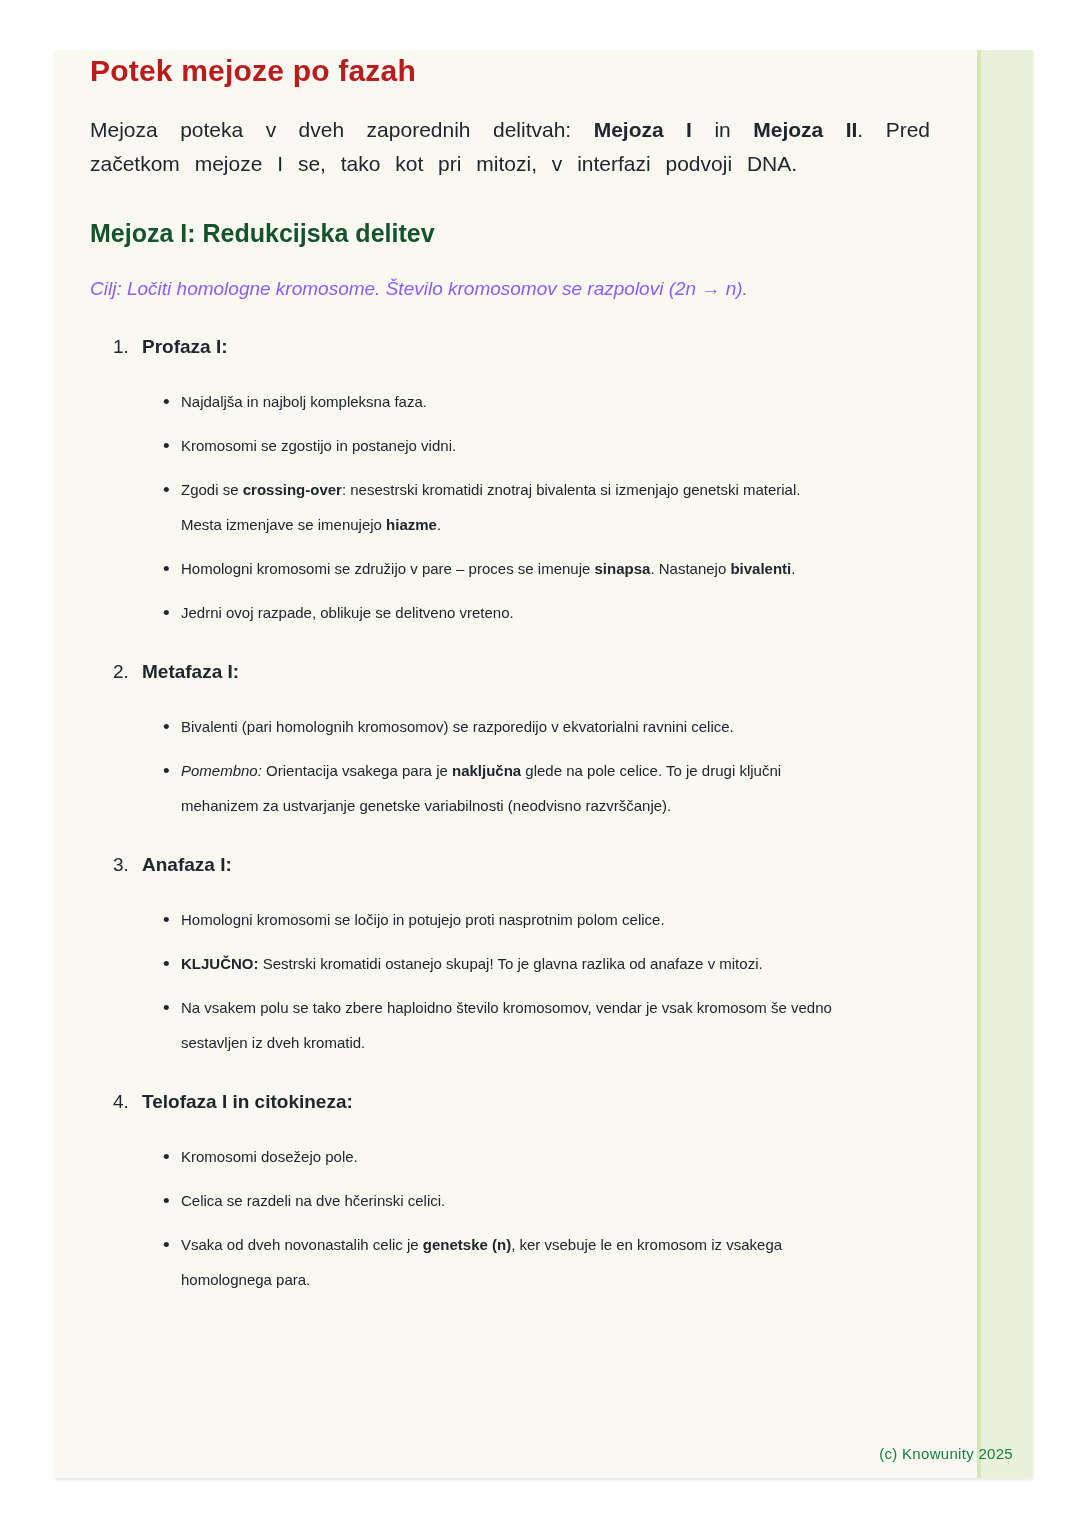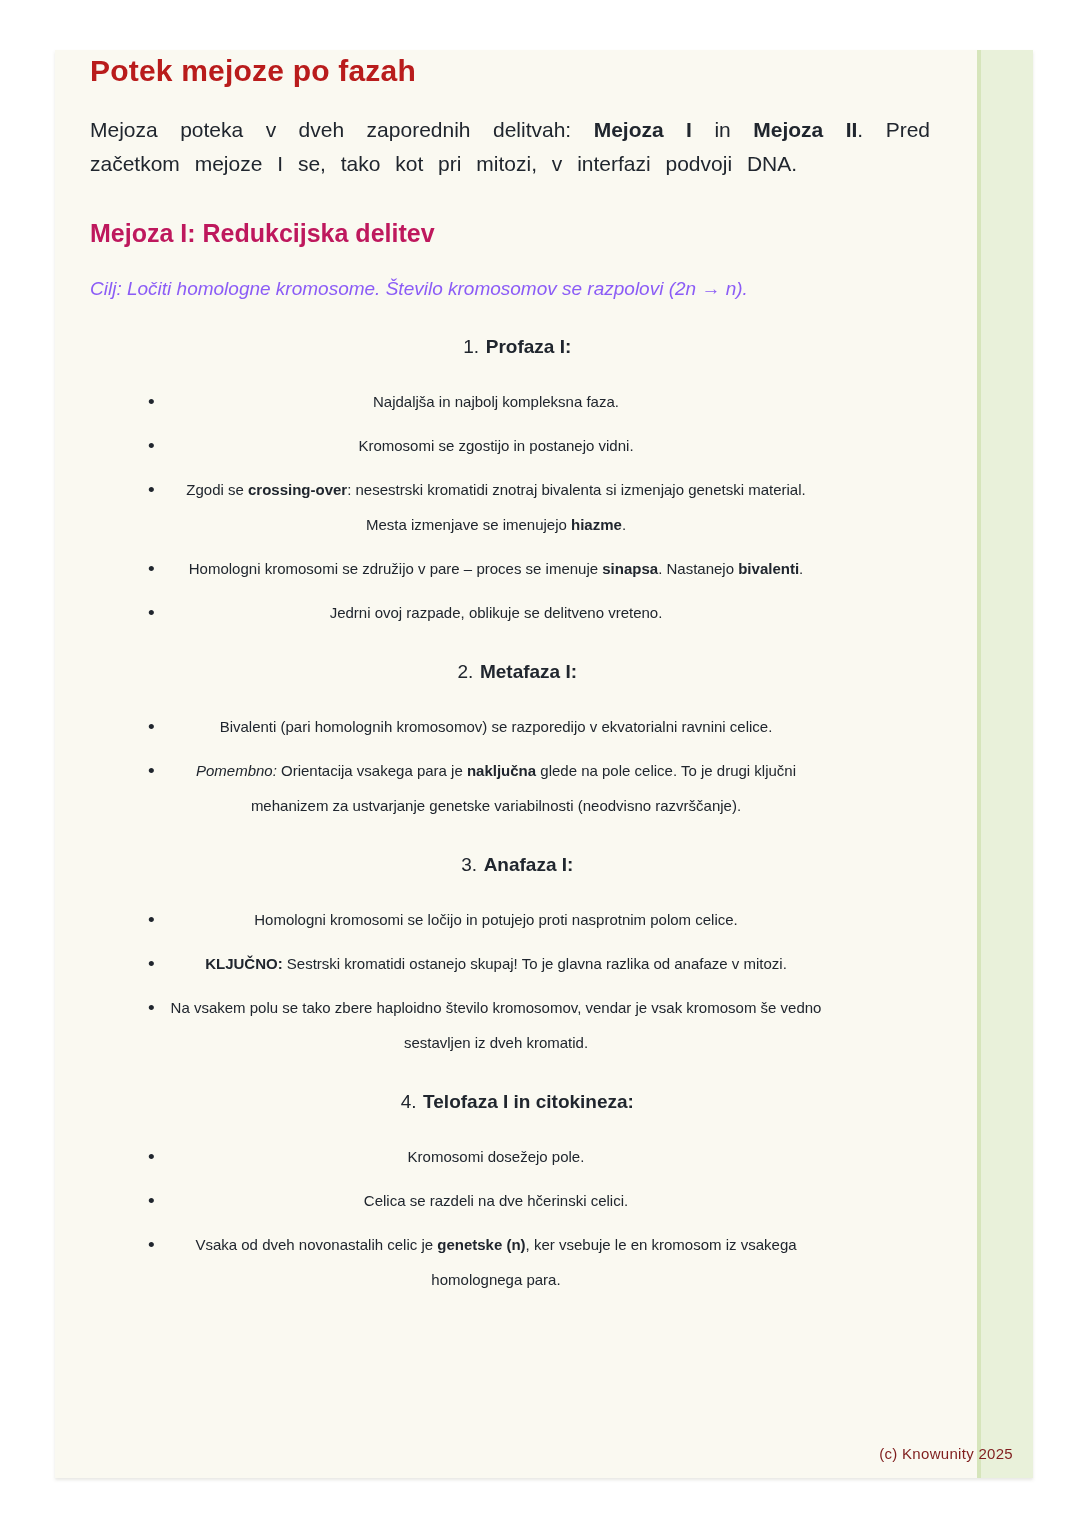--- a/index.html
+++ b/index.html
@@ -50,35 +50,34 @@
     font-size: 21px;
     line-height: 34px;
     margin: 8px 0 37px 0;
     text-align: justify;
     word-spacing: 9px;
   }
   h2.section-heading {
     font-size: 25px;
     line-height: 1.25;
     font-weight: 700;
-    color: #be185d;
+    color: #14532d;
     margin: 0 0 23px 0;
   }
   p.goal {
     font-style: italic;
     font-size: 19px;
     line-height: 34px;
     color: #8b5cf6;
     margin: 0 0 23px 0;
   }
   ol.phases {
     list-style: none;
-    margin: 0;
+    margin: 15px;
     padding: 0;
-    text-align: center;
   }
   li.phase {
     padding-left: 8px;
     margin-bottom: 24px;
   }
   .phase-heading {
     font-size: 19px;
     line-height: 35px;
   }
   .phase-num {
@@ -111,21 +110,21 @@
     color: #20262e;
   }
   .seg-b { font-weight: 700; }
   .seg-i { font-style: italic; }
   .footer {
     position: absolute;
     right: 20px;
     bottom: 16px;
     font-size: 15px;
     letter-spacing: 0.3px;
-    color: #7f1d1d;
+    color: #15803d;
     z-index: 2;
   }
 </style>
 </head>
 <body>
 
 <div class="sheet">
   <div class="green-bar"></div>
 
   <div class="content">

